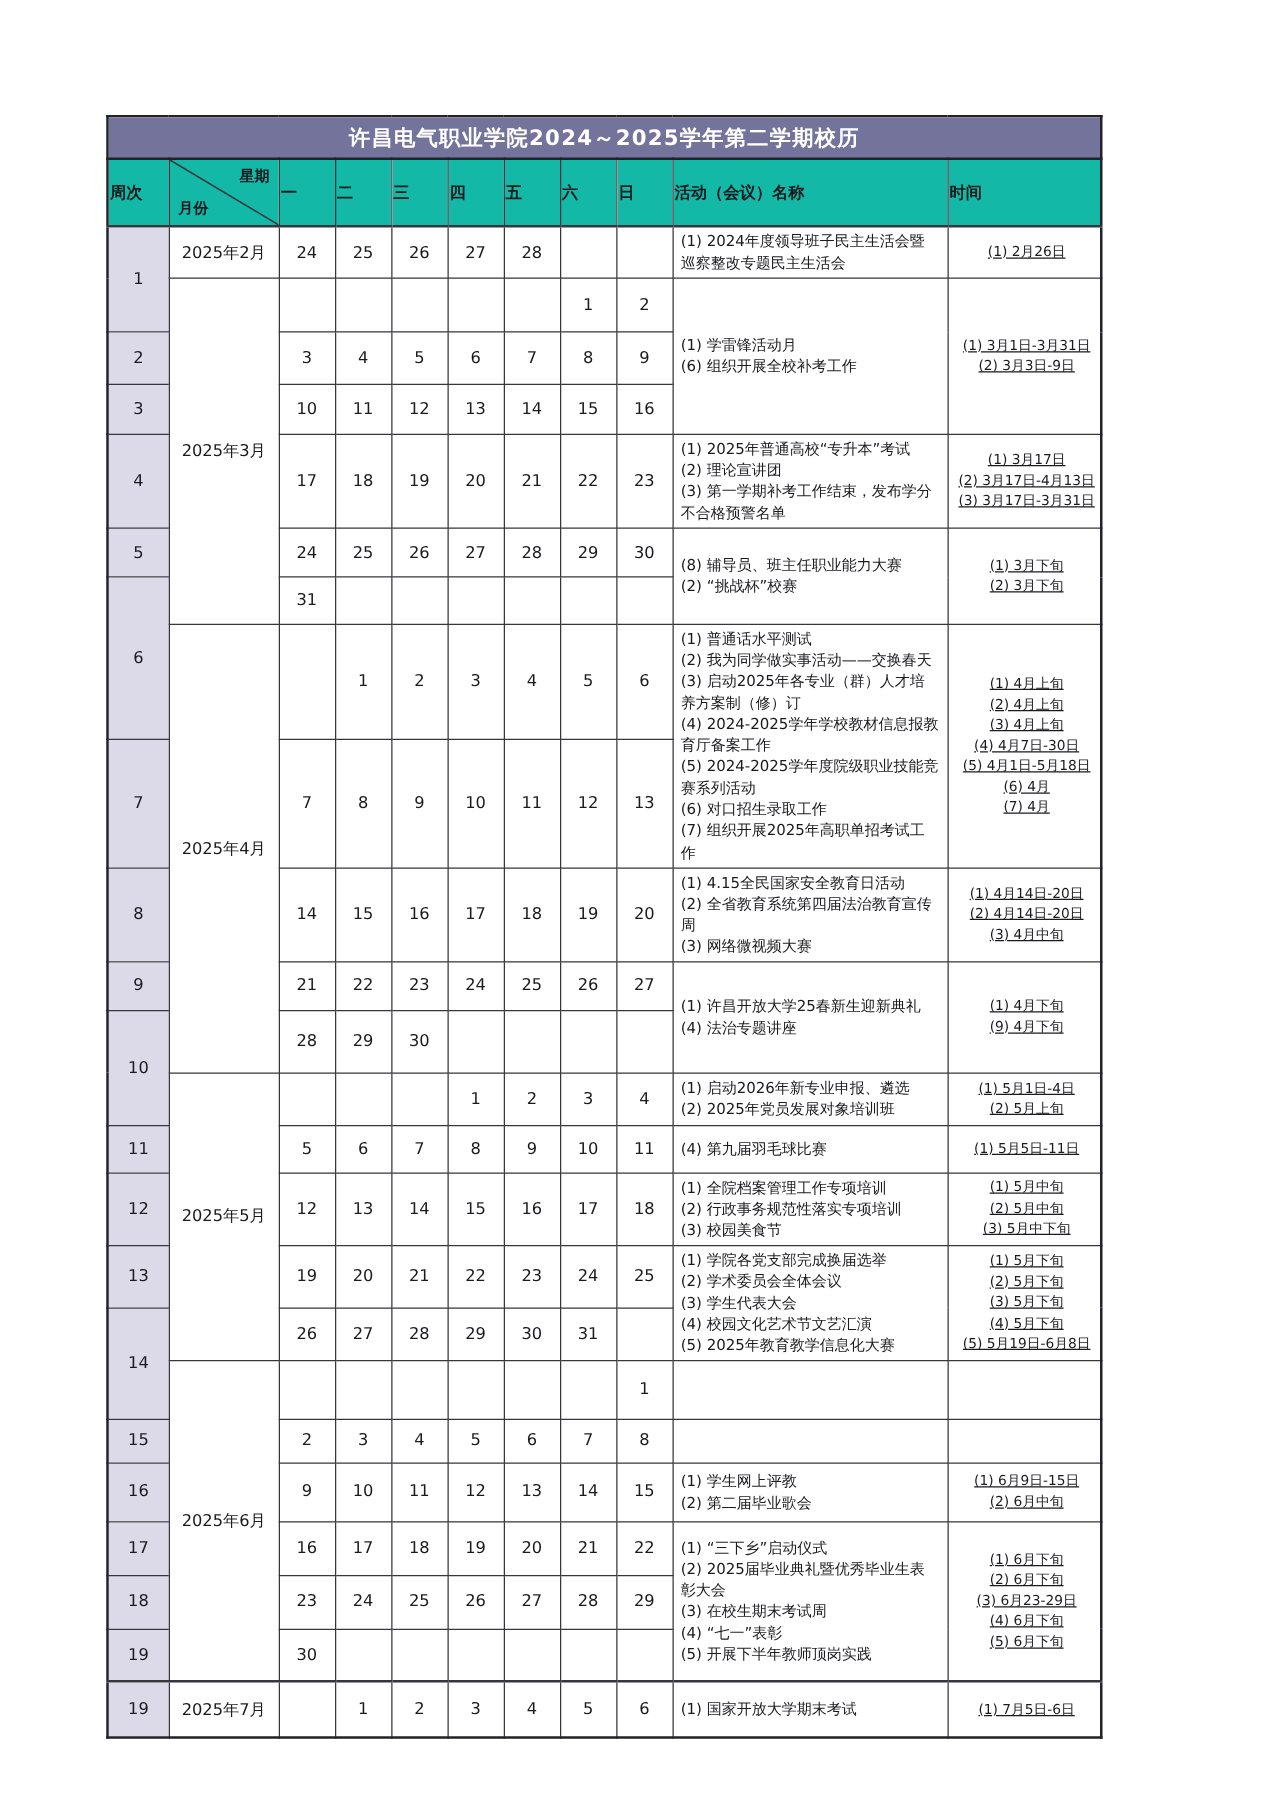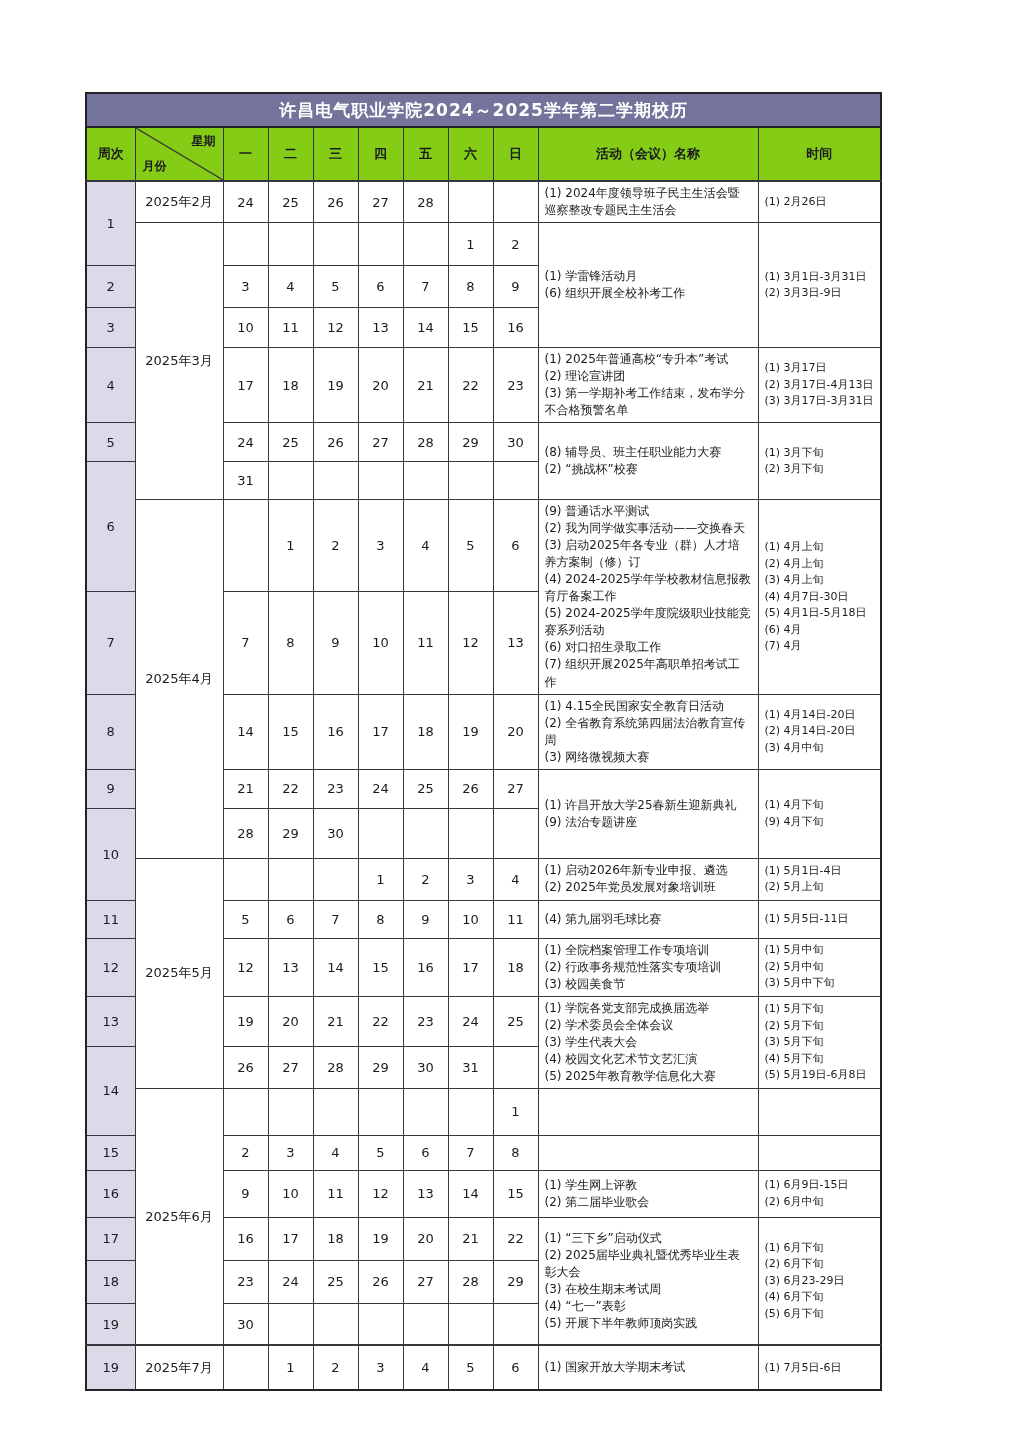--- a/index.html
+++ b/index.html
@@ -2,26 +2,26 @@
 <html><head>
 <meta charset="utf-8">
 <style>
   html,body{margin:0;padding:0;background:#ffffff;}
   body{width:1024px;height:1448px;position:relative;font-family:"DejaVu Sans","Liberation Sans",sans-serif;color:#1b1b1f;}
   .calendar{position:absolute;left:85px;top:92px;width:798px;}
   table{border-collapse:collapse;table-layout:fixed;width:711px;}
   td{border:1.5px solid #36363c;vertical-align:middle;overflow:hidden;}
   table{border:2.5px solid #222228;}
   .title-row td{background:#73739B;color:#ffffff;font-size:17px;font-weight:bold;text-align:center;height:30px;border:2.5px solid #222228;letter-spacing:1px;}
-  .header-row td{background:#84cc16;font-size:13px;font-weight:bold;text-align:center;height:50px;border-bottom-width:2px;margin-left:15px;}
+  .header-row td{background:#14b8a6;font-size:13px;font-weight:bold;height:50px;border-bottom-width:2px;margin-left:15px;}
   .wk{background:#dcd9e9;text-align:center;font-size:13px;}
   .mo{background:#ffffff;text-align:center;font-size:13px;}
   .d{background:#ffffff;text-align:center;font-size:13px;}
   .act{background:#ffffff;text-align:left;font-size:12px;line-height:1.42;padding:3px 6px;white-space:pre-line;margin-top:26px;}
-  .tm{background:#ffffff;text-align:left;font-size:11px;line-height:1.5;padding:3px 2px 3px 6px;white-space:pre;}
+  .tm{background:#ffffff;text-align:center;font-size:11px;line-height:1.5;padding:3px 2px 3px 6px;white-space:pre;text-decoration:underline;}
   .diag{position:relative;background:#dcd9e9;padding:0;}
   .diag svg{position:absolute;left:0;top:0;width:100%;height:100%;}
   .diag .tr-lbl{position:absolute;top:5px;right:7px;font-size:12px;font-weight:bold;}
   .diag .bl-lbl{position:absolute;bottom:5px;left:7px;font-size:12px;font-weight:bold;}
   .sep td{border-top-width:2.5px;}
 </style>
 </head>
 <body>
 
 <div class="calendar">
@@ -161,21 +161,21 @@
 
   <tr style="height:78px">
     <td class="mo" rowspan="5">2025年4月</td>
     <td class="d"></td>
     <td class="d">1</td>
     <td class="d">2</td>
     <td class="d">3</td>
     <td class="d">4</td>
     <td class="d">5</td>
     <td class="d">6</td>
-    <td class="act" rowspan="2">(9) 普通话水平测试
+    <td class="act" rowspan="2">(1) 普通话水平测试
 (2) 我为同学做实事活动——交换春天
 (3) 启动2025年各专业（群）人才培养方案制（修）订
 (4) 2024-2025学年学校教材信息报教育厅备案工作
 (5) 2024-2025学年度院级职业技能竞赛系列活动
 (6) 对口招生录取工作
 (7) 组织开展2025年高职单招考试工作</td>
     <td class="tm" rowspan="2">(1) 4月上旬
 (2) 4月上旬
 (3) 4月上旬
 (4) 4月7日-30日
@@ -215,21 +215,21 @@
   <tr style="height:39px">
     <td class="wk">9</td>
     <td class="d">21</td>
     <td class="d">22</td>
     <td class="d">23</td>
     <td class="d">24</td>
     <td class="d">25</td>
     <td class="d">26</td>
     <td class="d">27</td>
     <td class="act" rowspan="2">(1) 许昌开放大学25春新生迎新典礼
-(9) 法治专题讲座</td>
+(4) 法治专题讲座</td>
     <td class="tm" rowspan="2">(1) 4月下旬
 (9) 4月下旬</td>
   </tr>
 
   <tr style="height:50px">
     <td class="wk" rowspan="2">10</td>
     <td class="d">28</td>
     <td class="d">29</td>
     <td class="d">30</td>
     <td class="d"></td>

